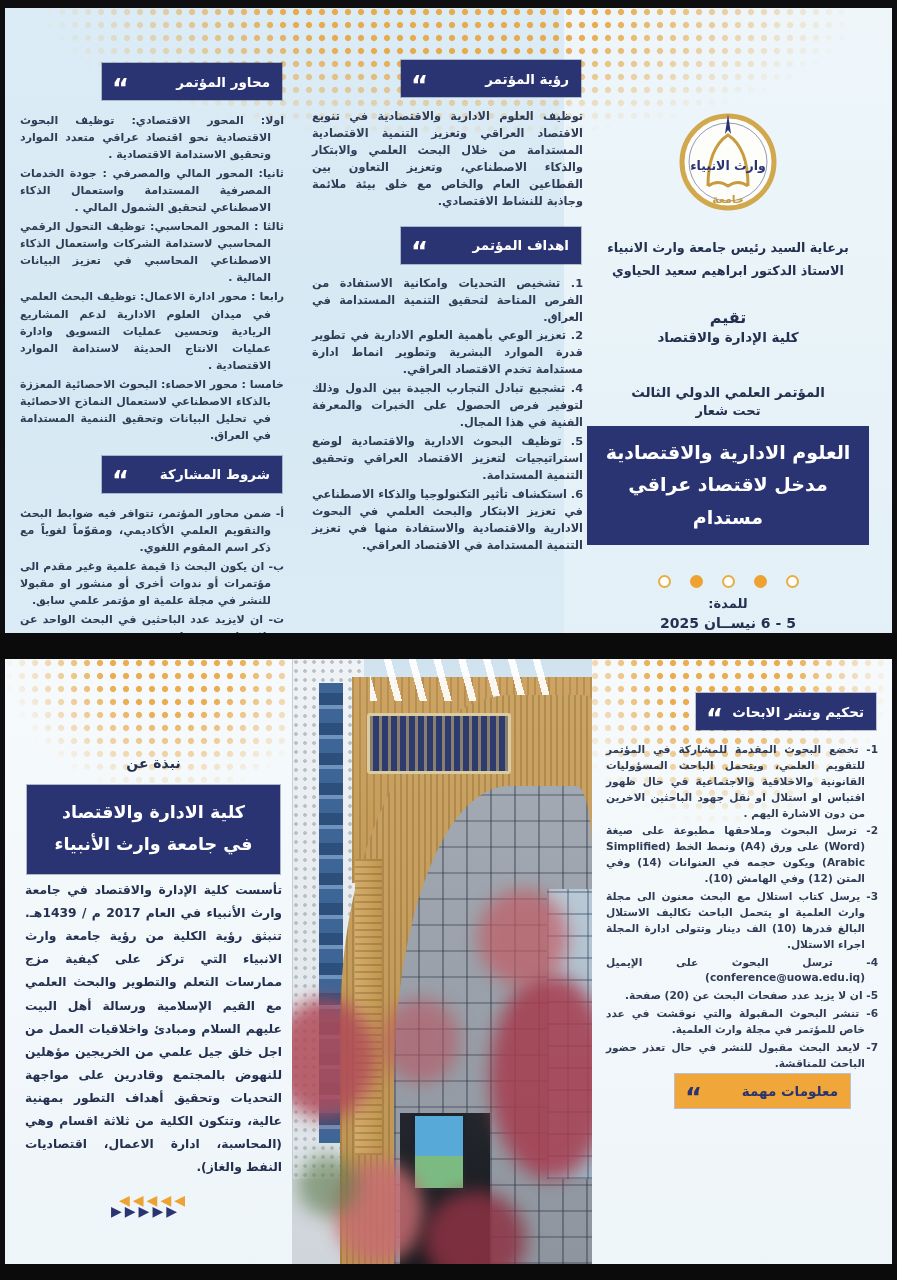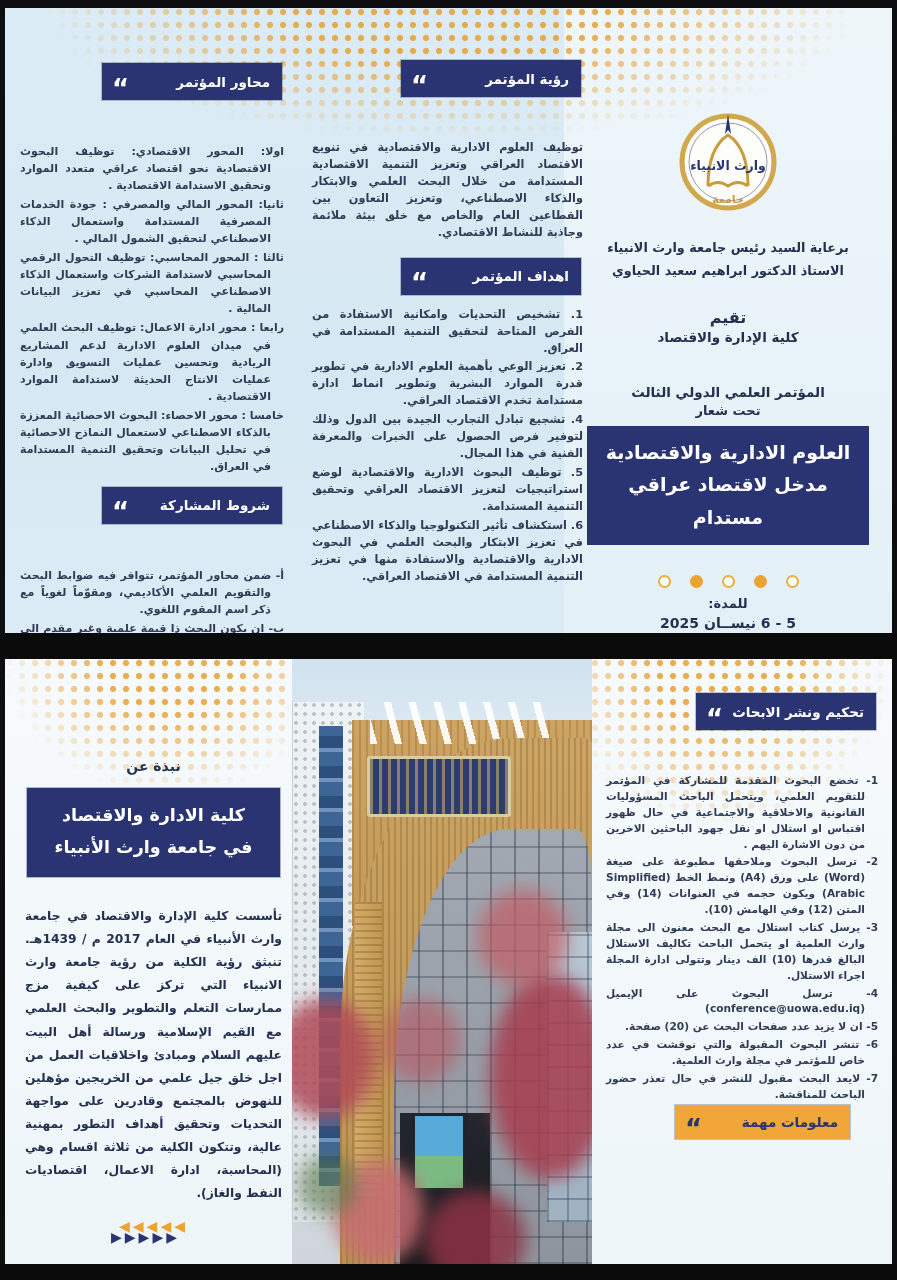--- a/index.html
+++ b/index.html
@@ -32,27 +32,27 @@
     -webkit-mask-image:radial-gradient(ellipse at 50% 0%, #000 28%, transparent 72%);
     mask-image:radial-gradient(ellipse at 50% 0%, #000 28%, transparent 72%);
     opacity:.9;
   }
   .dots-top-band { top:0; left:40px; right:40px; height:130px; }
   .dots-bottom-right { top:0; right:0; width:340px; height:165px; }
   .dots-bottom-left { top:0; left:0; width:330px; height:135px; }
 
   
   .col { position:absolute; top:0; height:100%; overflow:hidden; }
-  .col > * { position:relative; z-index:2;margin-top:43px; }
+  .col > * { position:relative; z-index:2; }
   .cover-col { right:0; width:328px; background:linear-gradient(180deg,#eef6fa,#e3f0f7); text-align:center; padding:10px 14px 0; }
   .mid-col   { right:296px; width:297px; padding:52px 13px 0; }
   .axes-col  { left:0; width:294px; padding:55px 15px 0; }
   .pub-col   { right:0; width:300px; padding:34px 14px 0; }
   .photo-col { right:300px; width:300px; z-index:2; }
-  .about-col { left:0; width:297px; padding:56px 20px 0; text-align:center; }
+  .about-col { left:0; width:297px; padding:96px 20px 0; text-align:center; }
 
   
   .sec-bar {
     background:#2b3472; color:#ffffff;
     width:180px; height:37px;
     margin:0 2px 12px auto;
     display:flex; align-items:center; justify-content:space-between;
     padding:0 12px 0 10px;
     box-shadow:0 0 0 1px rgba(20,30,80,.25);
   }
@@ -98,21 +98,21 @@
   }
   .info-box p { margin:0; }
 
   
   .about-label { font-size:14px; color:#23304f; }
   .about-box {
     background:#2b3472; color:#fff; margin:14px 2px 0;
     padding:12px 6px 14px; font-size:17.5px; line-height:1.8;
     box-shadow:0 0 0 1px rgba(20,30,80,.3);
   }
-  .about-body { margin-top:28px; font-size:12.3px; line-height:1.88; text-align:justify; color:#23304f; }
+  .about-body { margin-top:5px; font-size:12.3px; line-height:1.88; text-align:justify; color:#23304f; }
   .arrows { margin-top:14px; line-height:13px; }
   .arrows .row-orange { color:#eda232; font-size:14px; letter-spacing:3px; }
   .arrows .row-navy { color:#2b3472; font-size:14px; letter-spacing:3px; display:block; margin-top:-2px; padding-right:16px; }
 
   
   .photo-col { background:linear-gradient(180deg,#cfe2ee 0%,#e3edf4 18%,#d8dee3 40%,#cfd5da 100%); position:absolute; }
   .ph { position:absolute; }
   .ph-left-tower { left:0; top:0; width:24%; height:86%;
     background:
       radial-gradient(circle at 3px 3px, rgba(160,172,182,.7) 1.5px, transparent 2.2px),

